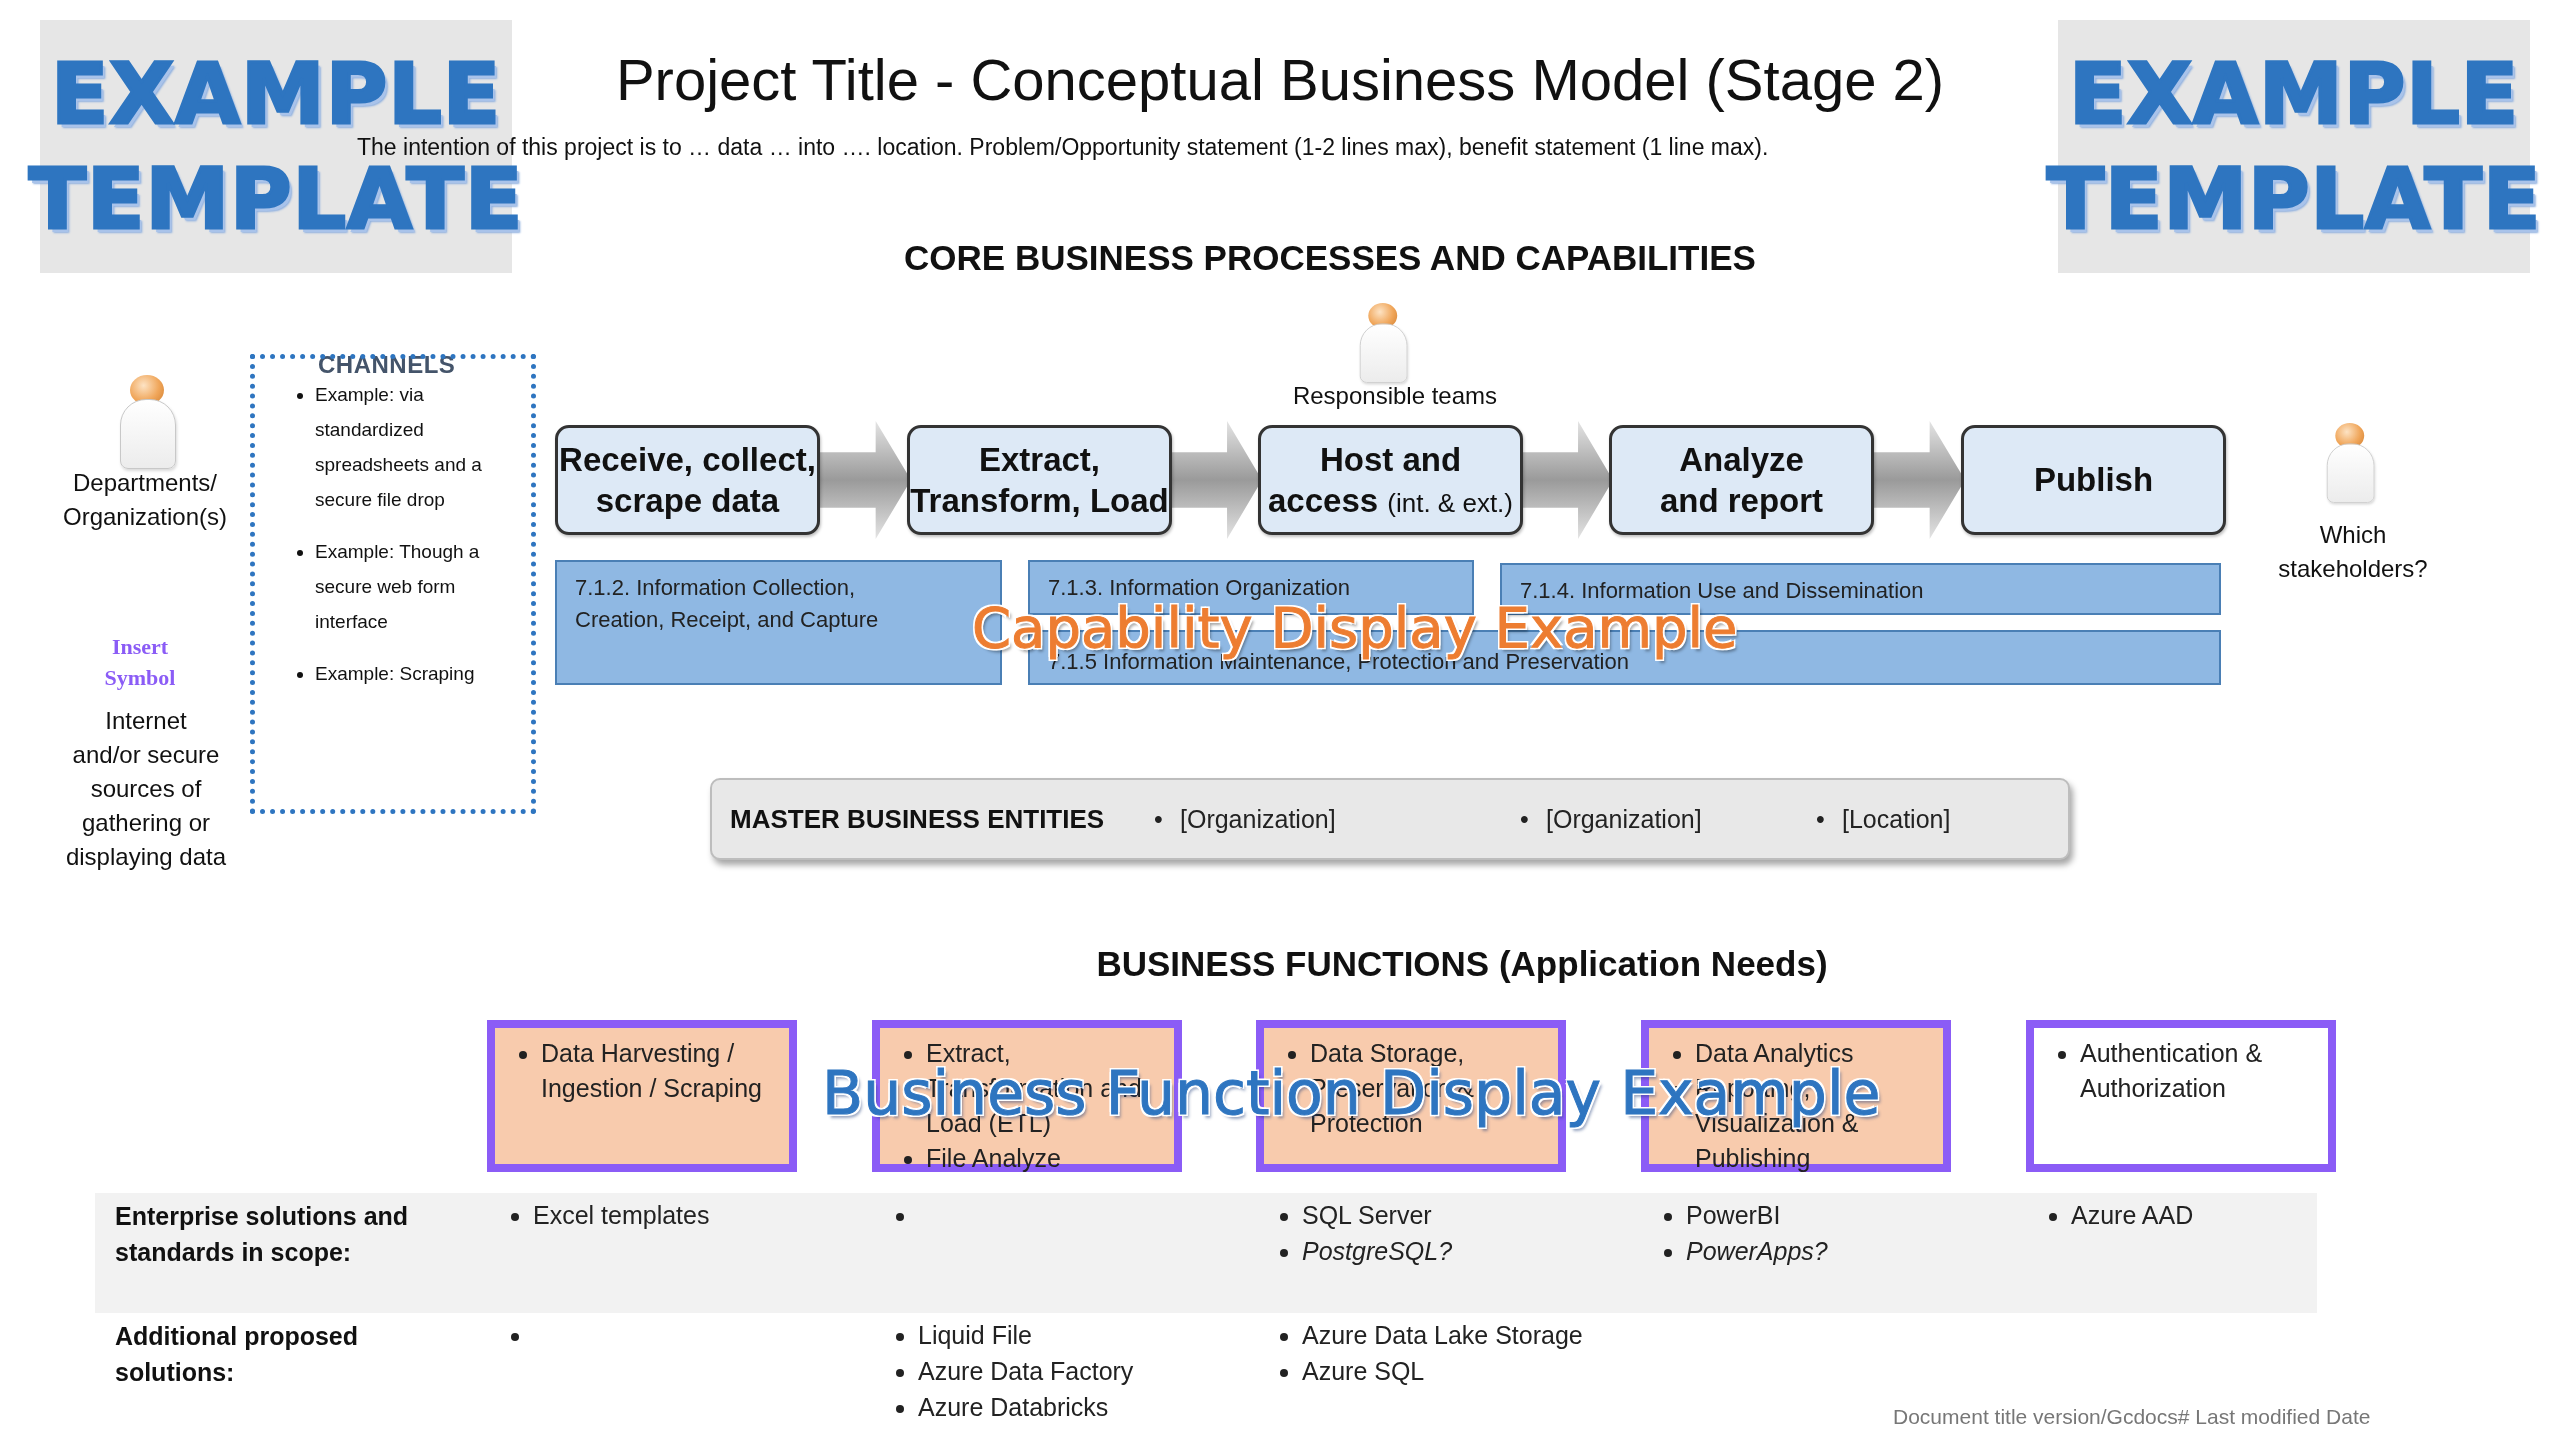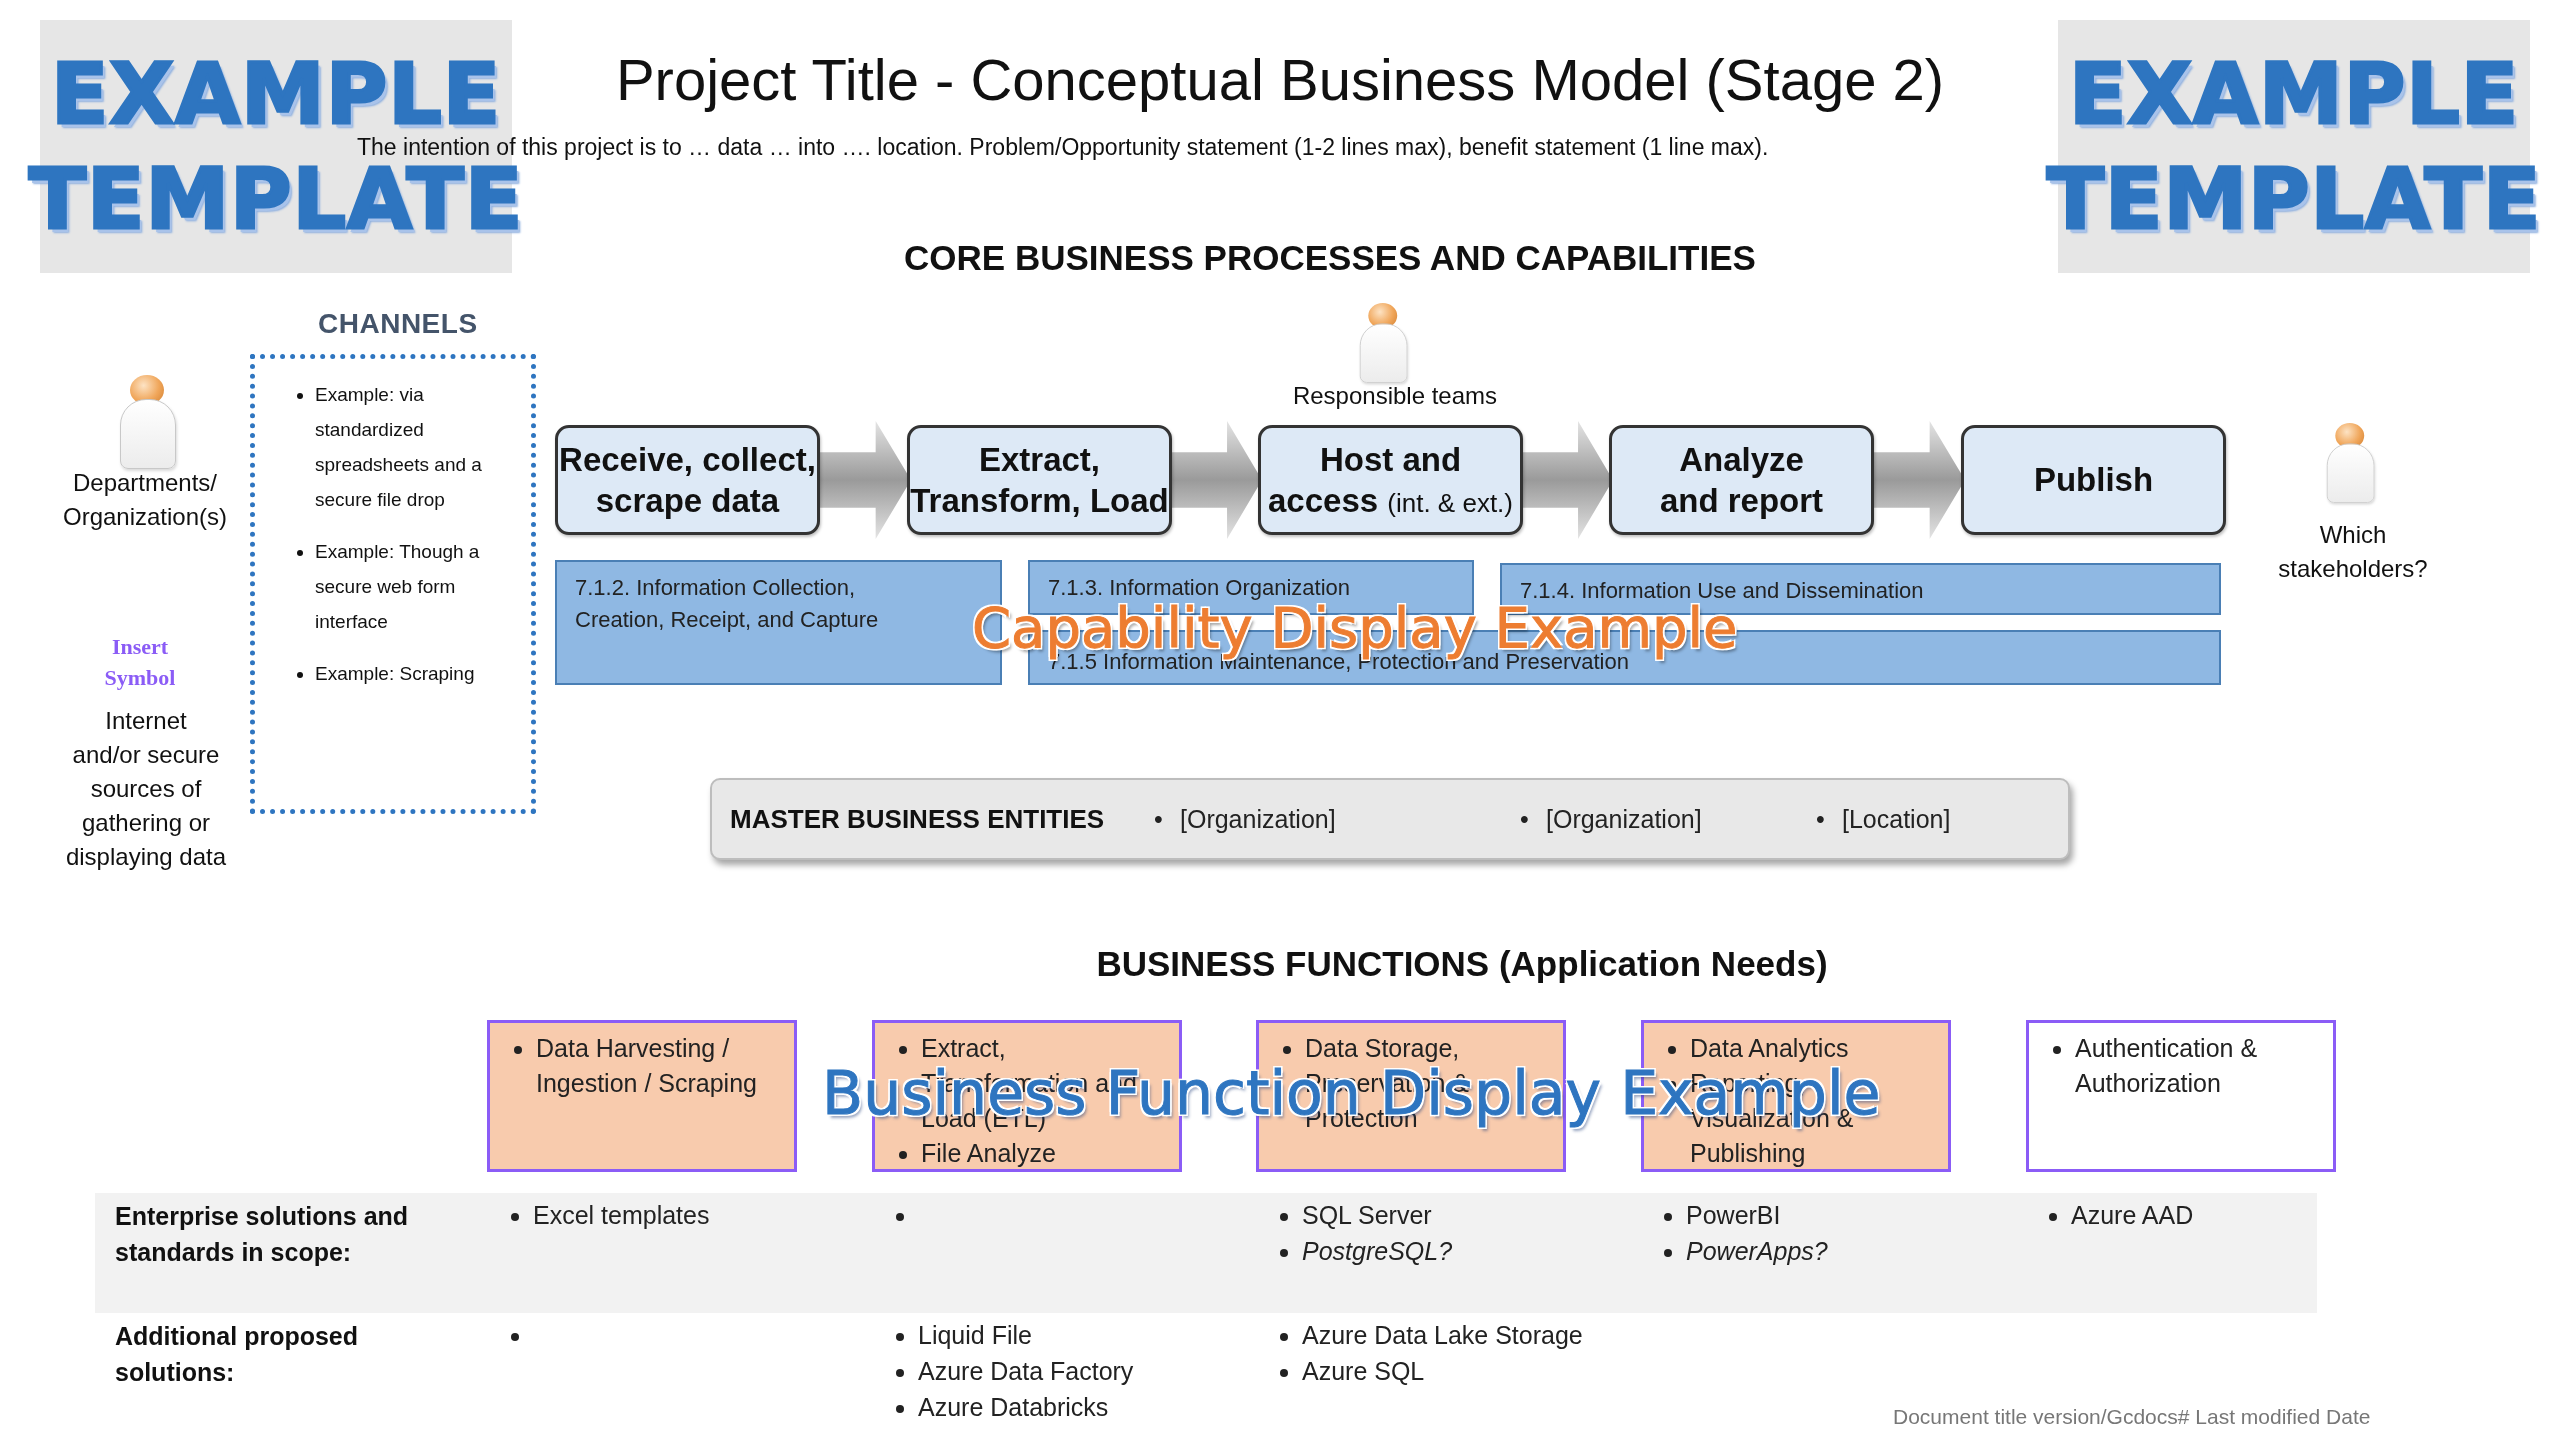--- a/index.html
+++ b/index.html
@@ -29,21 +29,21 @@
     background: radial-gradient(circle at 40% 35%, #fde3c4 0%, #f0a65a 55%, #cf7c2c 100%);
   }
   .person .body {
     position:absolute; left:8px; top:24px; width:54px; height:68px;
     border-radius:26px 26px 8px 8px;
     background: linear-gradient(180deg, #ffffff 0%, #ececec 100%);
     border:1px solid #c8c8c8; box-shadow: 1px 2px 3px rgba(0,0,0,0.15);
   }
   .person-label { font-size:24px; text-align:center; line-height:1.4; color:#111; }
 
-  .channels-title { font-weight:bold; font-size:28px; color:#44546a; letter-spacing:0.5px; }
+  .channels-title { font-weight:bold; font-size:24px; color:#44546a; letter-spacing:0.5px;margin-top:43px; }
   .channels-box {
     border:5px dotted #2e75c0; box-sizing:border-box; padding:18px 10px 10px 10px;
   }
   .channels-box ul { margin:0; padding-left:50px; }
   .channels-box li { font-size:19px; line-height:35px; margin-bottom:17px; color:#111; }
 
   .insert-symbol { font-family:"Liberation Serif", serif; font-weight:bold; font-size:22px; color:#8b5cf6; text-align:center; line-height:1.4; }
 
   
   .proc {
@@ -75,21 +75,21 @@
     background:#e8e8e8; border:2px solid #bdbdbd; border-radius:10px; box-sizing:border-box;
     box-shadow: 3px 5px 6px rgba(0,0,0,0.35);
     display:flex; align-items:center; font-size:25px; color:#222;
   }
   .master .label { font-weight:bold; font-size:26px; color:#111; }
   .master .ent { position:absolute; }
   .bullet { display:inline-block; width:26px; }
 
   
   .bf {
-    background:#f8cbad; border:3px solid #8b5cf6; box-sizing:border-box; padding:8px 10px;
+    background:#f8cbad; border:8px solid #8b5cf6; box-sizing:border-box; padding:8px 10px;
   }
   .bf.white { background:#ffffff; }
   .bf ul { margin:0; padding-left:36px; }
   .bf li { font-size:25px; line-height:35px; color:#222; }
 
   
   .sol-row1 { background:#f2f2f2; }
   .sol-label { font-weight:bold; font-size:25px; line-height:36px; color:#111; }
   .sol-col ul { margin:0; padding-left:38px; }
   .sol-col li { font-size:25px; line-height:36px; color:#222; }

